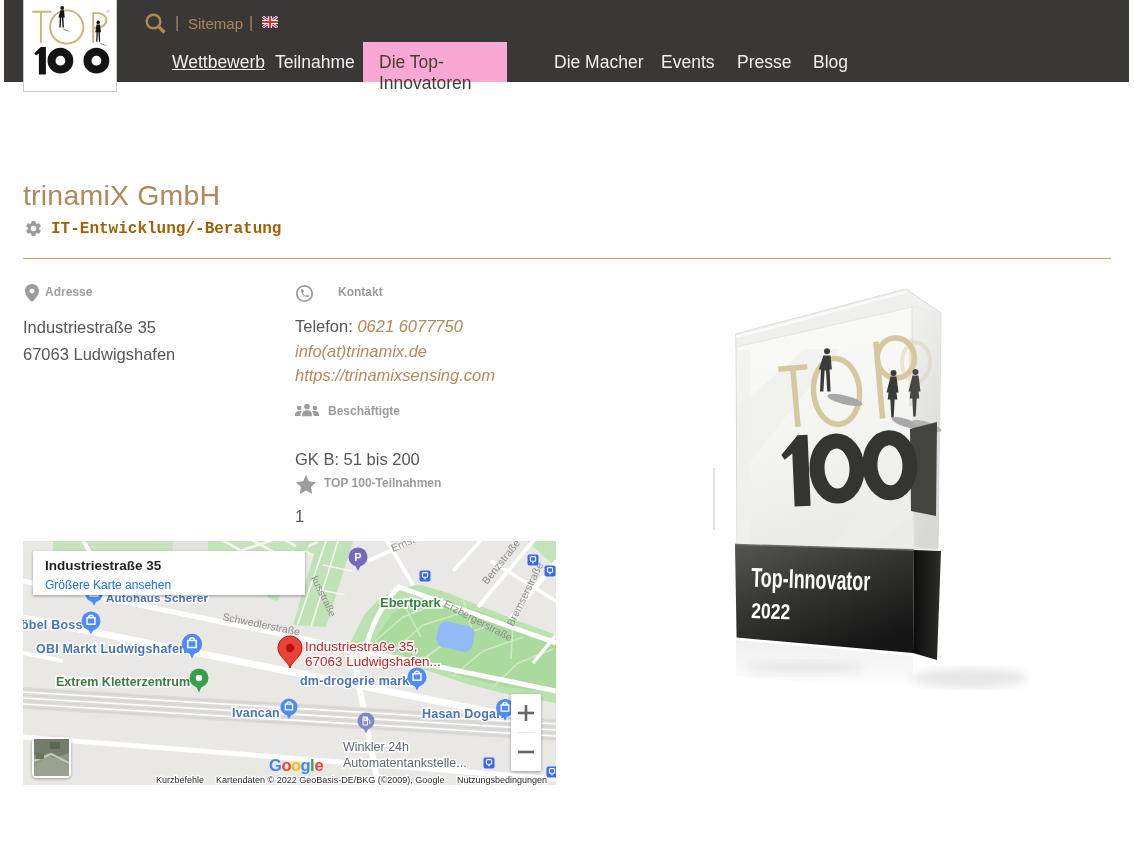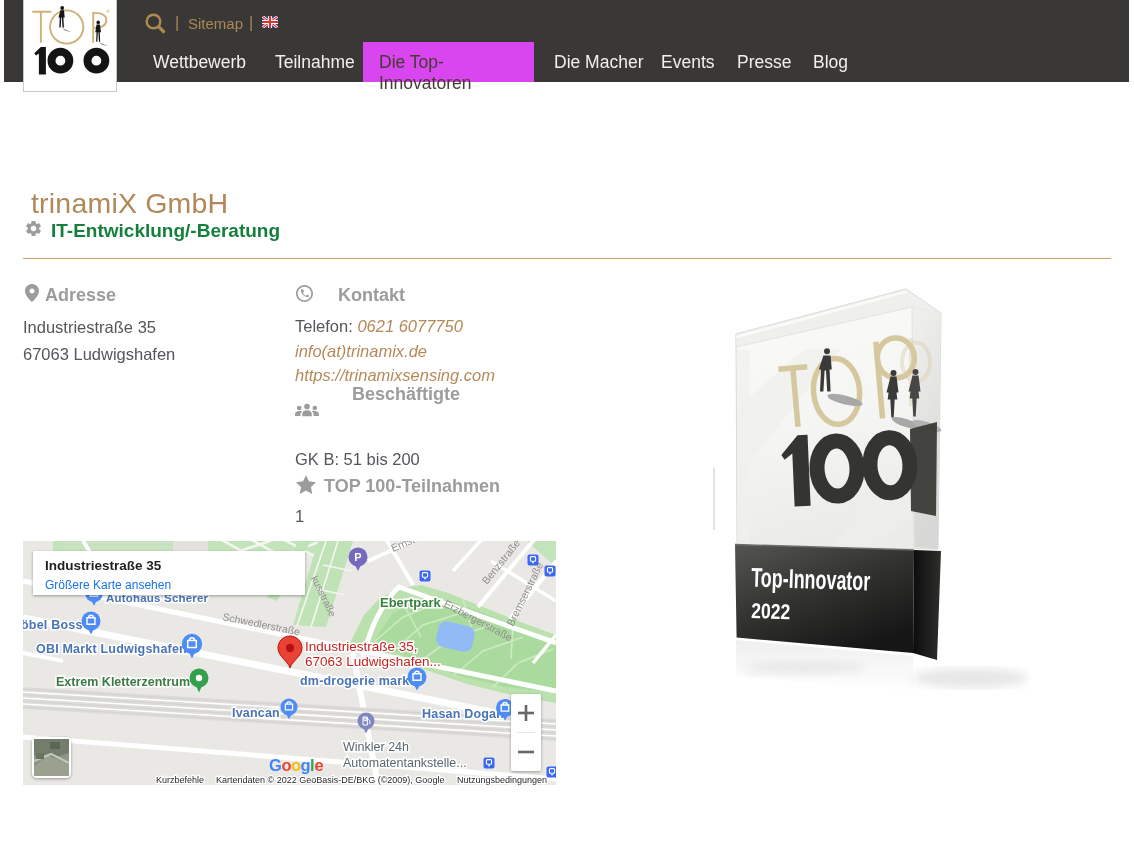--- a/index.html
+++ b/index.html
@@ -4,27 +4,27 @@
 <style>
 html,body{margin:0;padding:0;background:#fff;}
 body{font-family:"Liberation Sans",sans-serif;width:1134px;height:841px;position:relative;overflow:hidden;}
 .abs{position:absolute;}
 
 .bar{left:4px;top:0;width:1125px;height:82px;background:#3a3836;}
 .logobox{left:23px;top:0;width:94px;height:92px;background:#fff;border:1px solid #c9c9c9;border-top:none;box-sizing:border-box;z-index:5;}
 .srow{left:145px;top:13px;height:22px;color:#ab8756;font-size:15px;}
 .sep{color:#a98953;font-size:16px;}
 .nav-item{top:52px;color:#f2efec;font-size:17.5px;z-index:2;}
-.nav-active{left:363px;top:42px;width:171px;height:40px;background:#d946ef;z-index:1;}
+.nav-active{left:363px;top:42px;width:144px;height:40px;background:#f9a8d4;z-index:1;}
 .nav-active span{position:absolute;left:16px;top:10px;font-size:17.5px;color:#453c31;}
 
-h1.title{left:23px;top:179px;margin:8px;font-size:28.5px;font-weight:400;color:#b1885a;letter-spacing:0.2px;}
-.subtt{left:51px;top:220px;font-size:19px;font-weight:bold;color:#15803d;}
+h1.title{left:23px;top:179px;margin:0;font-size:28.5px;font-weight:400;color:#b1885a;letter-spacing:0.2px;}
+.subtt{left:51px;top:220px;font-size:16px;font-weight:bold;color:#a16207;font-family:Liberation Mono, monospace;}
 .hr1{left:23px;top:258px;width:1088px;height:1px;background:#c7a36b;}
-.lab{font-size:18px;font-weight:bold;color:#9c9c9c;}
+.lab{font-size:12px;font-weight:bold;color:#9c9c9c;}
 .bodytxt{font-size:16.5px;color:#54565b;}
 .lnk{color:#b5895a;font-style:italic;}
 </style>
 </head>
 <body>
 <div class="abs bar"></div>
 
 <div class="abs logobox">
 <svg width="92" height="90" viewBox="0 0 92 90">
   <g stroke="#cfb277" stroke-width="1.9" fill="none">
@@ -57,21 +57,21 @@
   <span class="abs sep" style="left:104px;top:1px;">|</span>
   <svg class="abs" style="left:117px;top:3px;" width="16" height="12" viewBox="0 0 16 12">
     <rect width="16" height="12" fill="#32408f"></rect>
     <path d="M0,0 L16,12 M16,0 L0,12" stroke="#fff" stroke-width="2.6"></path>
     <path d="M0,0 L16,12 M16,0 L0,12" stroke="#d8352c" stroke-width="1.1"></path>
     <path d="M8,0 V12 M0,6 H16" stroke="#fff" stroke-width="4"></path>
     <path d="M8,0 V12 M0,6 H16" stroke="#d8352c" stroke-width="2.2"></path>
   </svg>
 </div>
 
-<div class="abs nav-item" style="left:153px;">Wettbewerb</div>
+<div class="abs nav-item" style="left:172px;text-decoration:underline;">Wettbewerb</div>
 <div class="abs nav-item" style="left:275px;text-align:center;">Teilnahme</div>
 <div class="abs nav-active">
     <span>Die Top-Innovatoren</span>
   </div>
 <div class="abs nav-item" style="left:554px;">Die Macher</div>
 <div class="abs nav-item" style="left:661px;">Events</div>
 <div class="abs nav-item" style="left:737px;">Presse</div>
 <div class="abs nav-item" style="left:813px;">Blog</div>
 
 <h1 class="abs title">trinamiX GmbH</h1>
@@ -96,21 +96,21 @@
 <svg class="abs" style="left:295px;top:403px;" width="24" height="17" viewBox="0 0 23 16">
     <g fill="#9c9c9c">
       <circle cx="11.5" cy="3.2" r="2.7"></circle>
       <path d="M11.5,6.8c-2.6,0-4.6,1.6-4.6,3.6v2.2h9.2v-2.2C16.1,8.4,14.1,6.8,11.5,6.8z"></path>
       <circle cx="4" cy="4.6" r="2.2"></circle>
       <path d="M4,7.5c-2.2,0-4,1.4-4,3v1.9h5.2v-1.5c0-1.3,0.7-2.4,1.8-3.1C6.3,7.6,5.2,7.5,4,7.5z"></path>
       <circle cx="19" cy="4.6" r="2.2"></circle>
       <path d="M19,7.5c-1.2,0-2.3,0.1-3,0.3c1.1,0.7,1.8,1.8,1.8,3.1v1.5H23v-1.9C23,8.9,21.2,7.5,19,7.5z"></path>
     </g>
   </svg>
-<div class="abs lab" style="left:328px;top:384px;margin-left:24px;">Beschäftigte</div>
+<div class="abs lab" style="left:328px;top:404px;">Beschäftigte</div>
 <div class="abs bodytxt" style="left:295px;top:434px;margin-top:16px;">GK B: 51 bis 200</div>
 
 <svg class="abs" style="left:296px;top:475px;" width="20" height="19" viewBox="0 0 20 19">
     <path fill="#9c9c9c" d="M10,0l2.9,6.2L20,7.2l-5,4.8L16.2,19L10,15.6L3.8,19L5,12L0,7.2l7.1-1z"></path>
   </svg>
 <div class="abs lab" style="left:324px;top:476px;">TOP 100-Teilnahmen</div>
 <div class="abs bodytxt" style="left:295px;top:507px;">1</div>
 
 <div id="mapslot" class="abs" style="left:23px;top:541px;width:533px;height:244px;">
 <svg width="533" height="244" viewBox="0 0 533 244" font-family="Liberation Sans, sans-serif">

